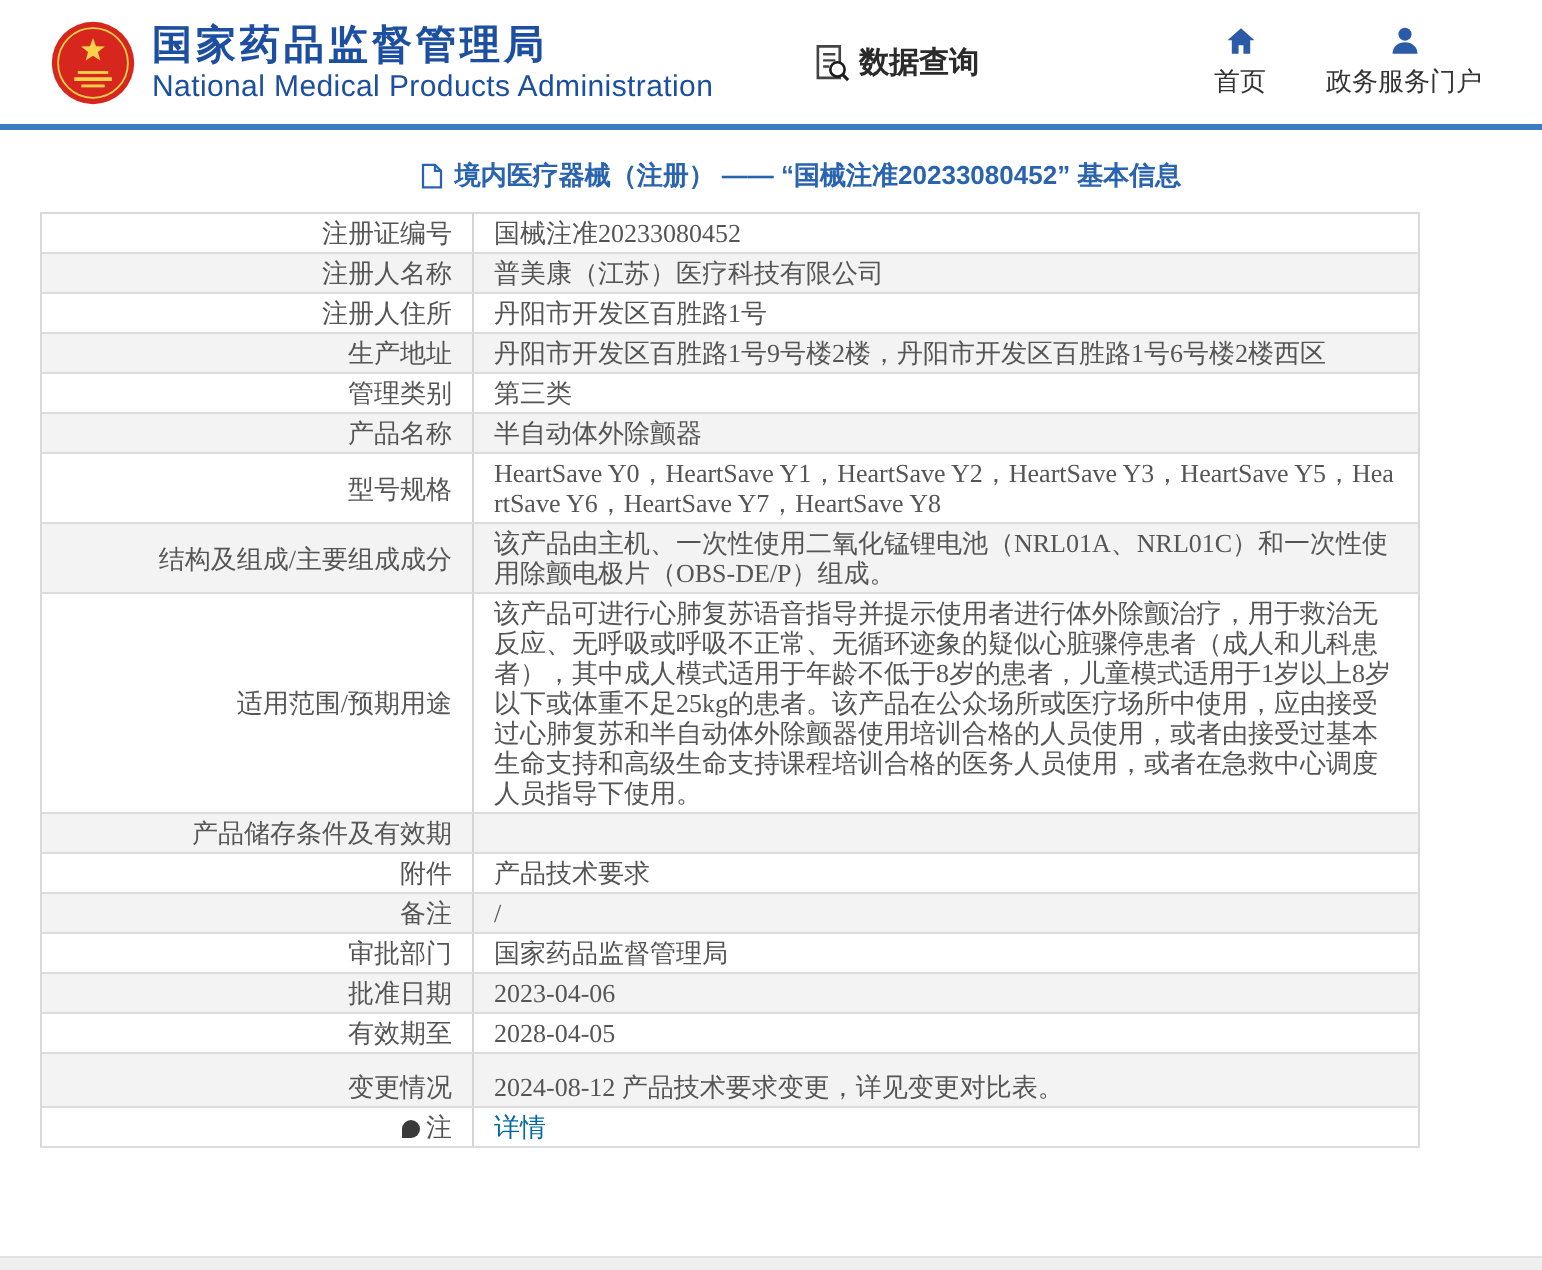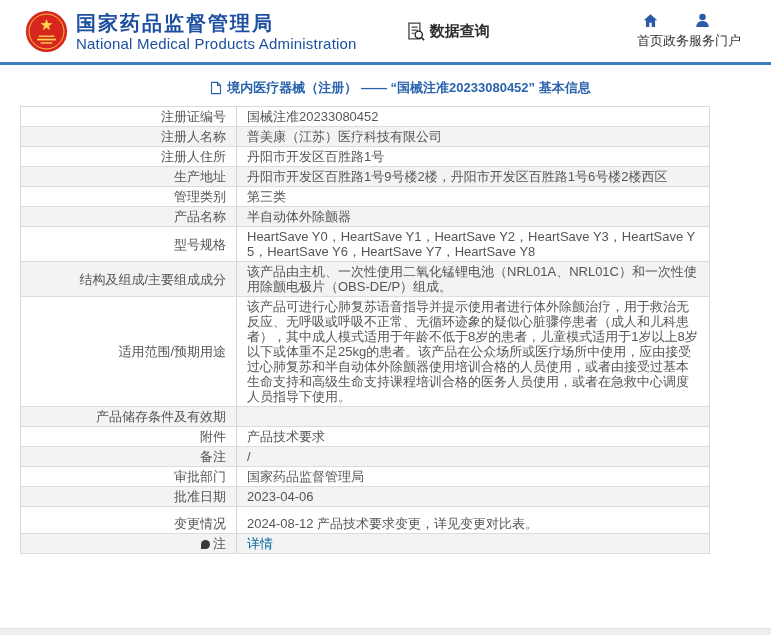--- a/index.html
+++ b/index.html
@@ -40,21 +40,21 @@
     display: flex;
     align-items: center;
     margin-left: 48px;
     font-size: 15px;
     font-weight: 600;
     color: #2b2b2b;
     cursor: pointer;
   }
   .data-query svg { margin-right: 4px; }
   .header-spacer { flex: 1; }
-  .header-nav { display: flex; align-items: center; padding-right: 6px; }
+  .header-nav { display: flex; align-items: center; gap: 30px; padding-right: 6px; }
   .nav-item {
     display: flex;
     flex-direction: column;
     align-items: center;
     text-decoration: none;
     color: #333;
     font-size: 13px;
     cursor: pointer;
     white-space: nowrap;
   }
@@ -73,20 +73,21 @@
   .breadcrumb svg { margin-right: 5px; flex: 0 0 auto; }
   
   .info-table {
     width: 690px;
     margin-left: 20px;
     border-collapse: collapse;
     table-layout: fixed;
     font-size: 13px;
     color: #555;
     border: 1px solid #d9d9d9;
+    font-family: Liberation Serif, serif;
   }
   .info-table tr { background: #ffffff; }
   .info-table tr:nth-child(even) { background: #f3f3f3; }
   .info-table td {
     border-bottom: 1px solid #dcdcdc;
     vertical-align: middle;
     line-height: 15px;
     padding: 2px 8px;
   }
   .label-cell {
@@ -236,20 +237,24 @@
           <td class="value-cell">/</td>
         </tr>
         <tr>
           <td class="label-cell">审批部门</td>
           <td class="value-cell">国家药品监督管理局</td>
         </tr>
         <tr>
           <td class="label-cell">批准日期</td>
           <td class="value-cell">2023-04-06</td>
         </tr>
+        <tr>
+          <td class="label-cell">有效期至</td>
+          <td class="value-cell">2028-04-05</td>
+        </tr>
         <tr class="tall">
           <td class="label-cell">变更情况</td>
           <td class="value-cell">2024-08-12 产品技术要求变更，详见变更对比表。</td>
         </tr>
         <tr>
           <td class="label-cell"><span class="note-icon"></span><span>注</span></td>
           <td class="value-cell"><a href="#">详情</a></td>
         </tr>
       </tbody>
   </table>

